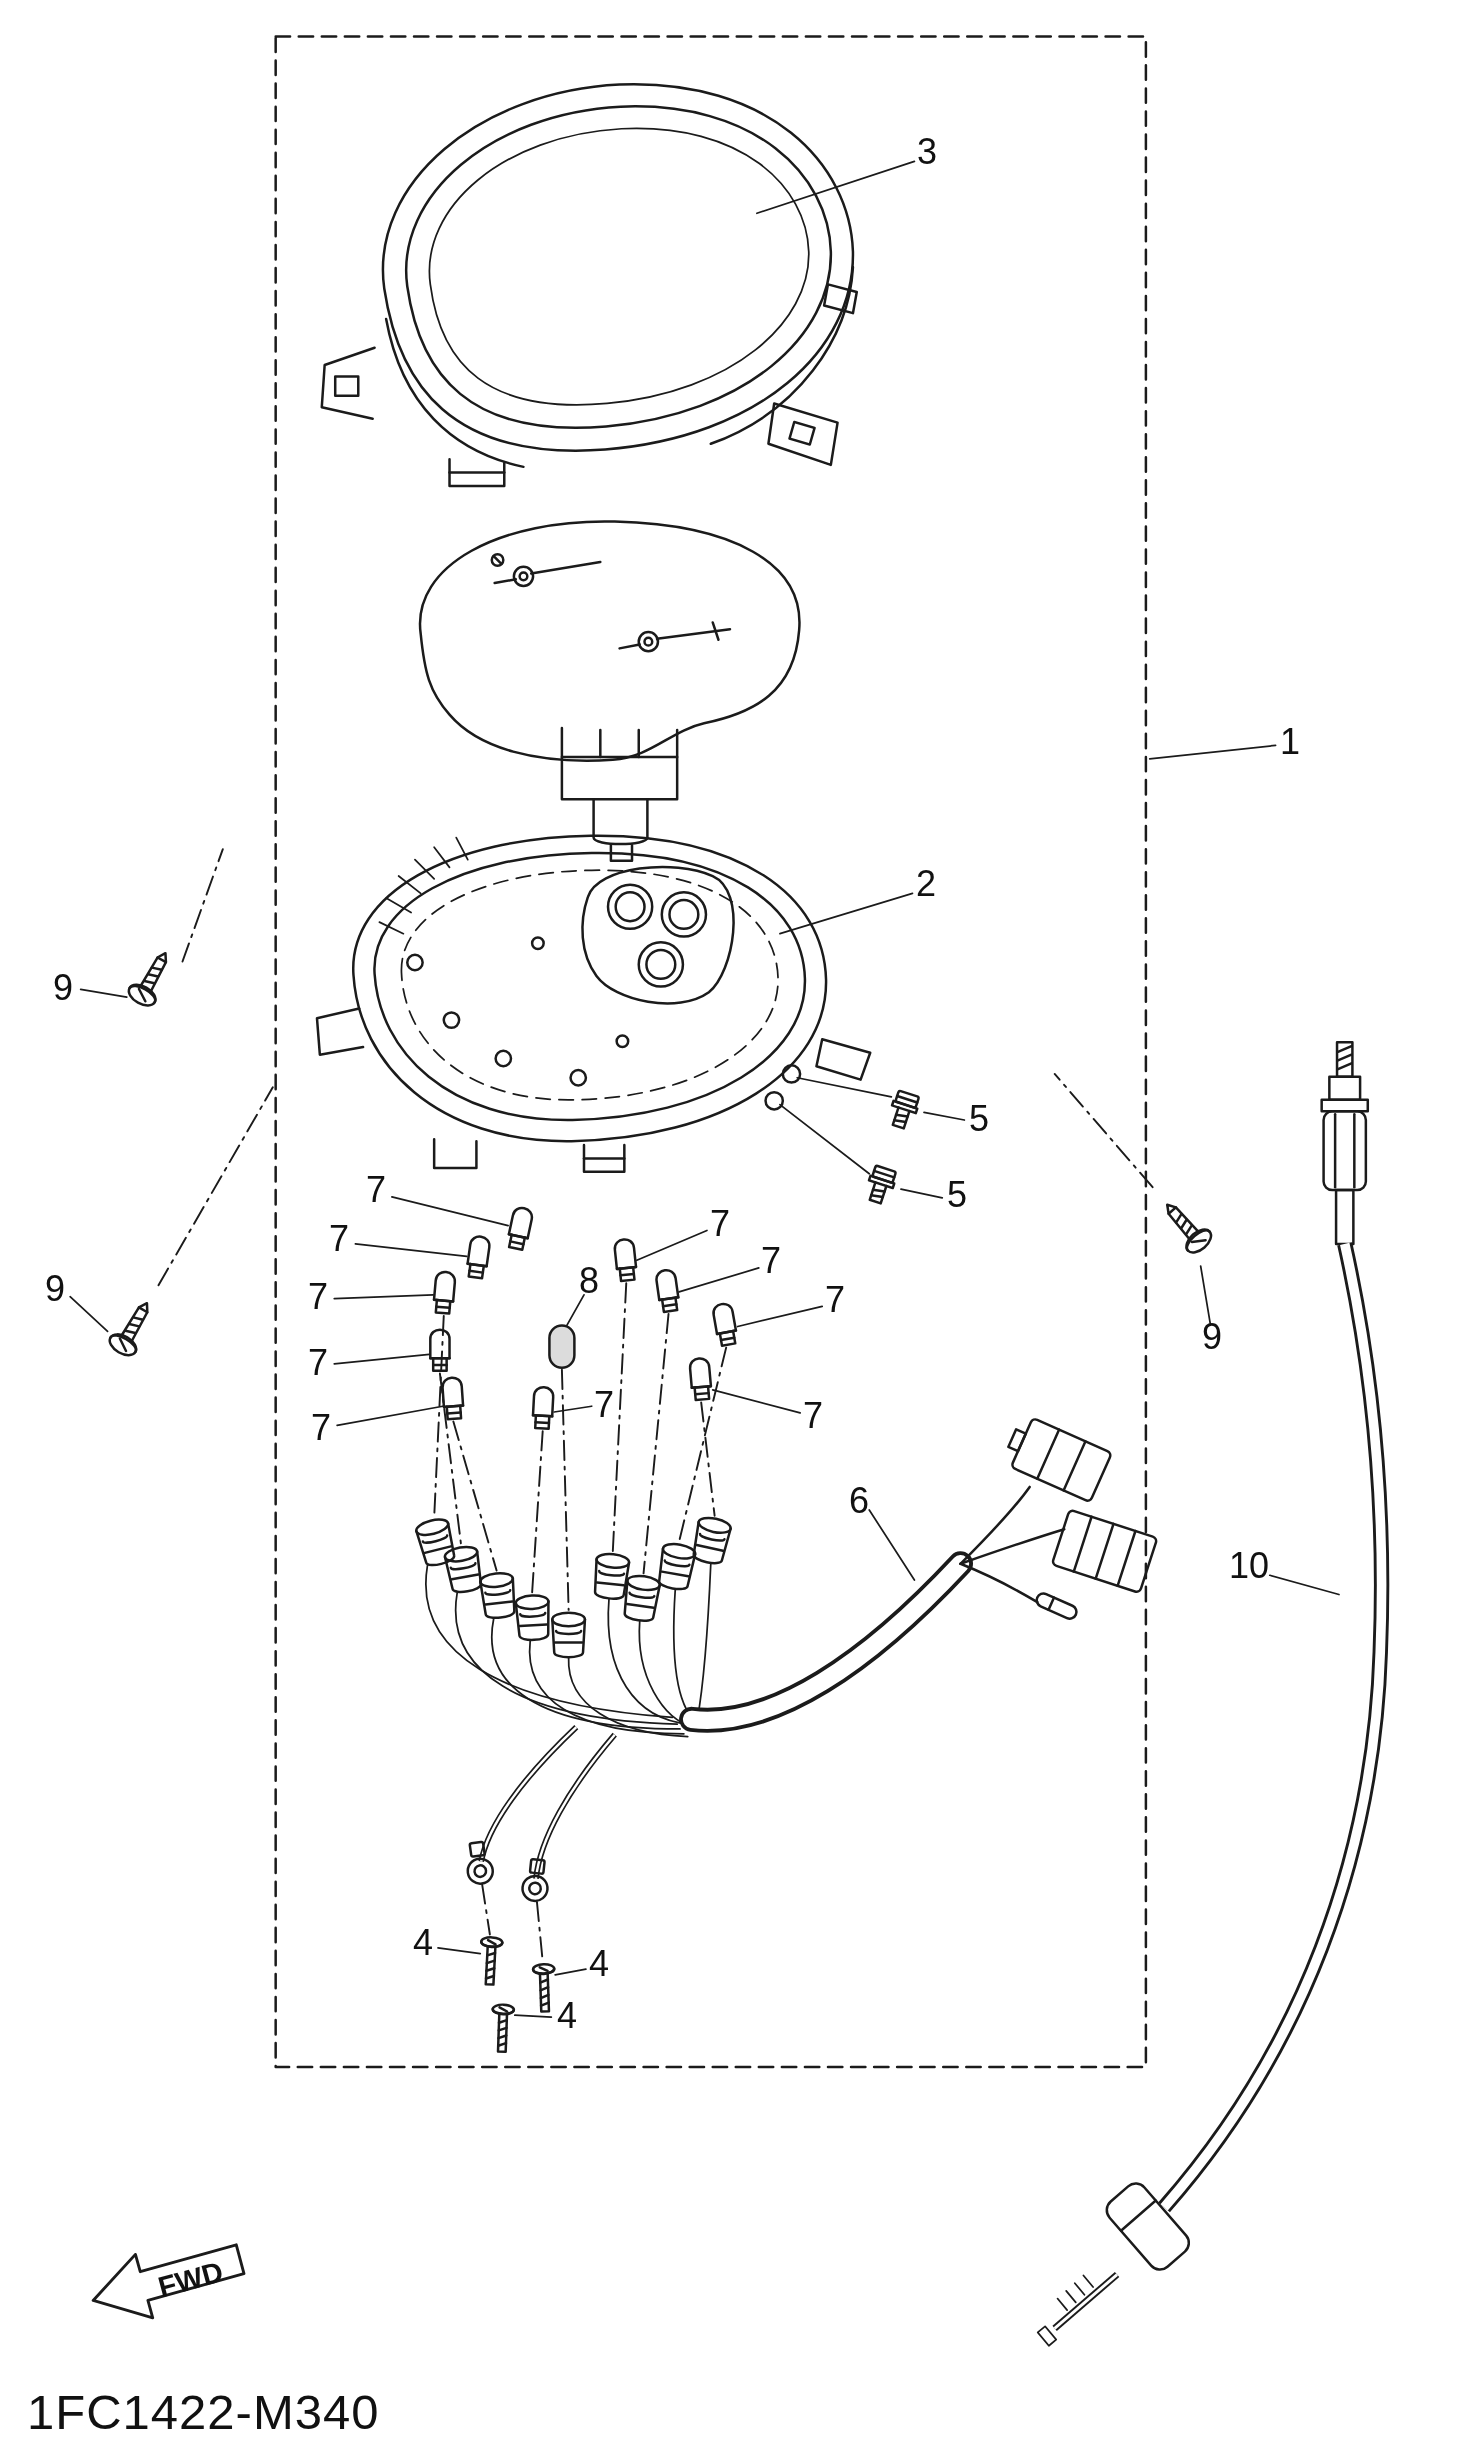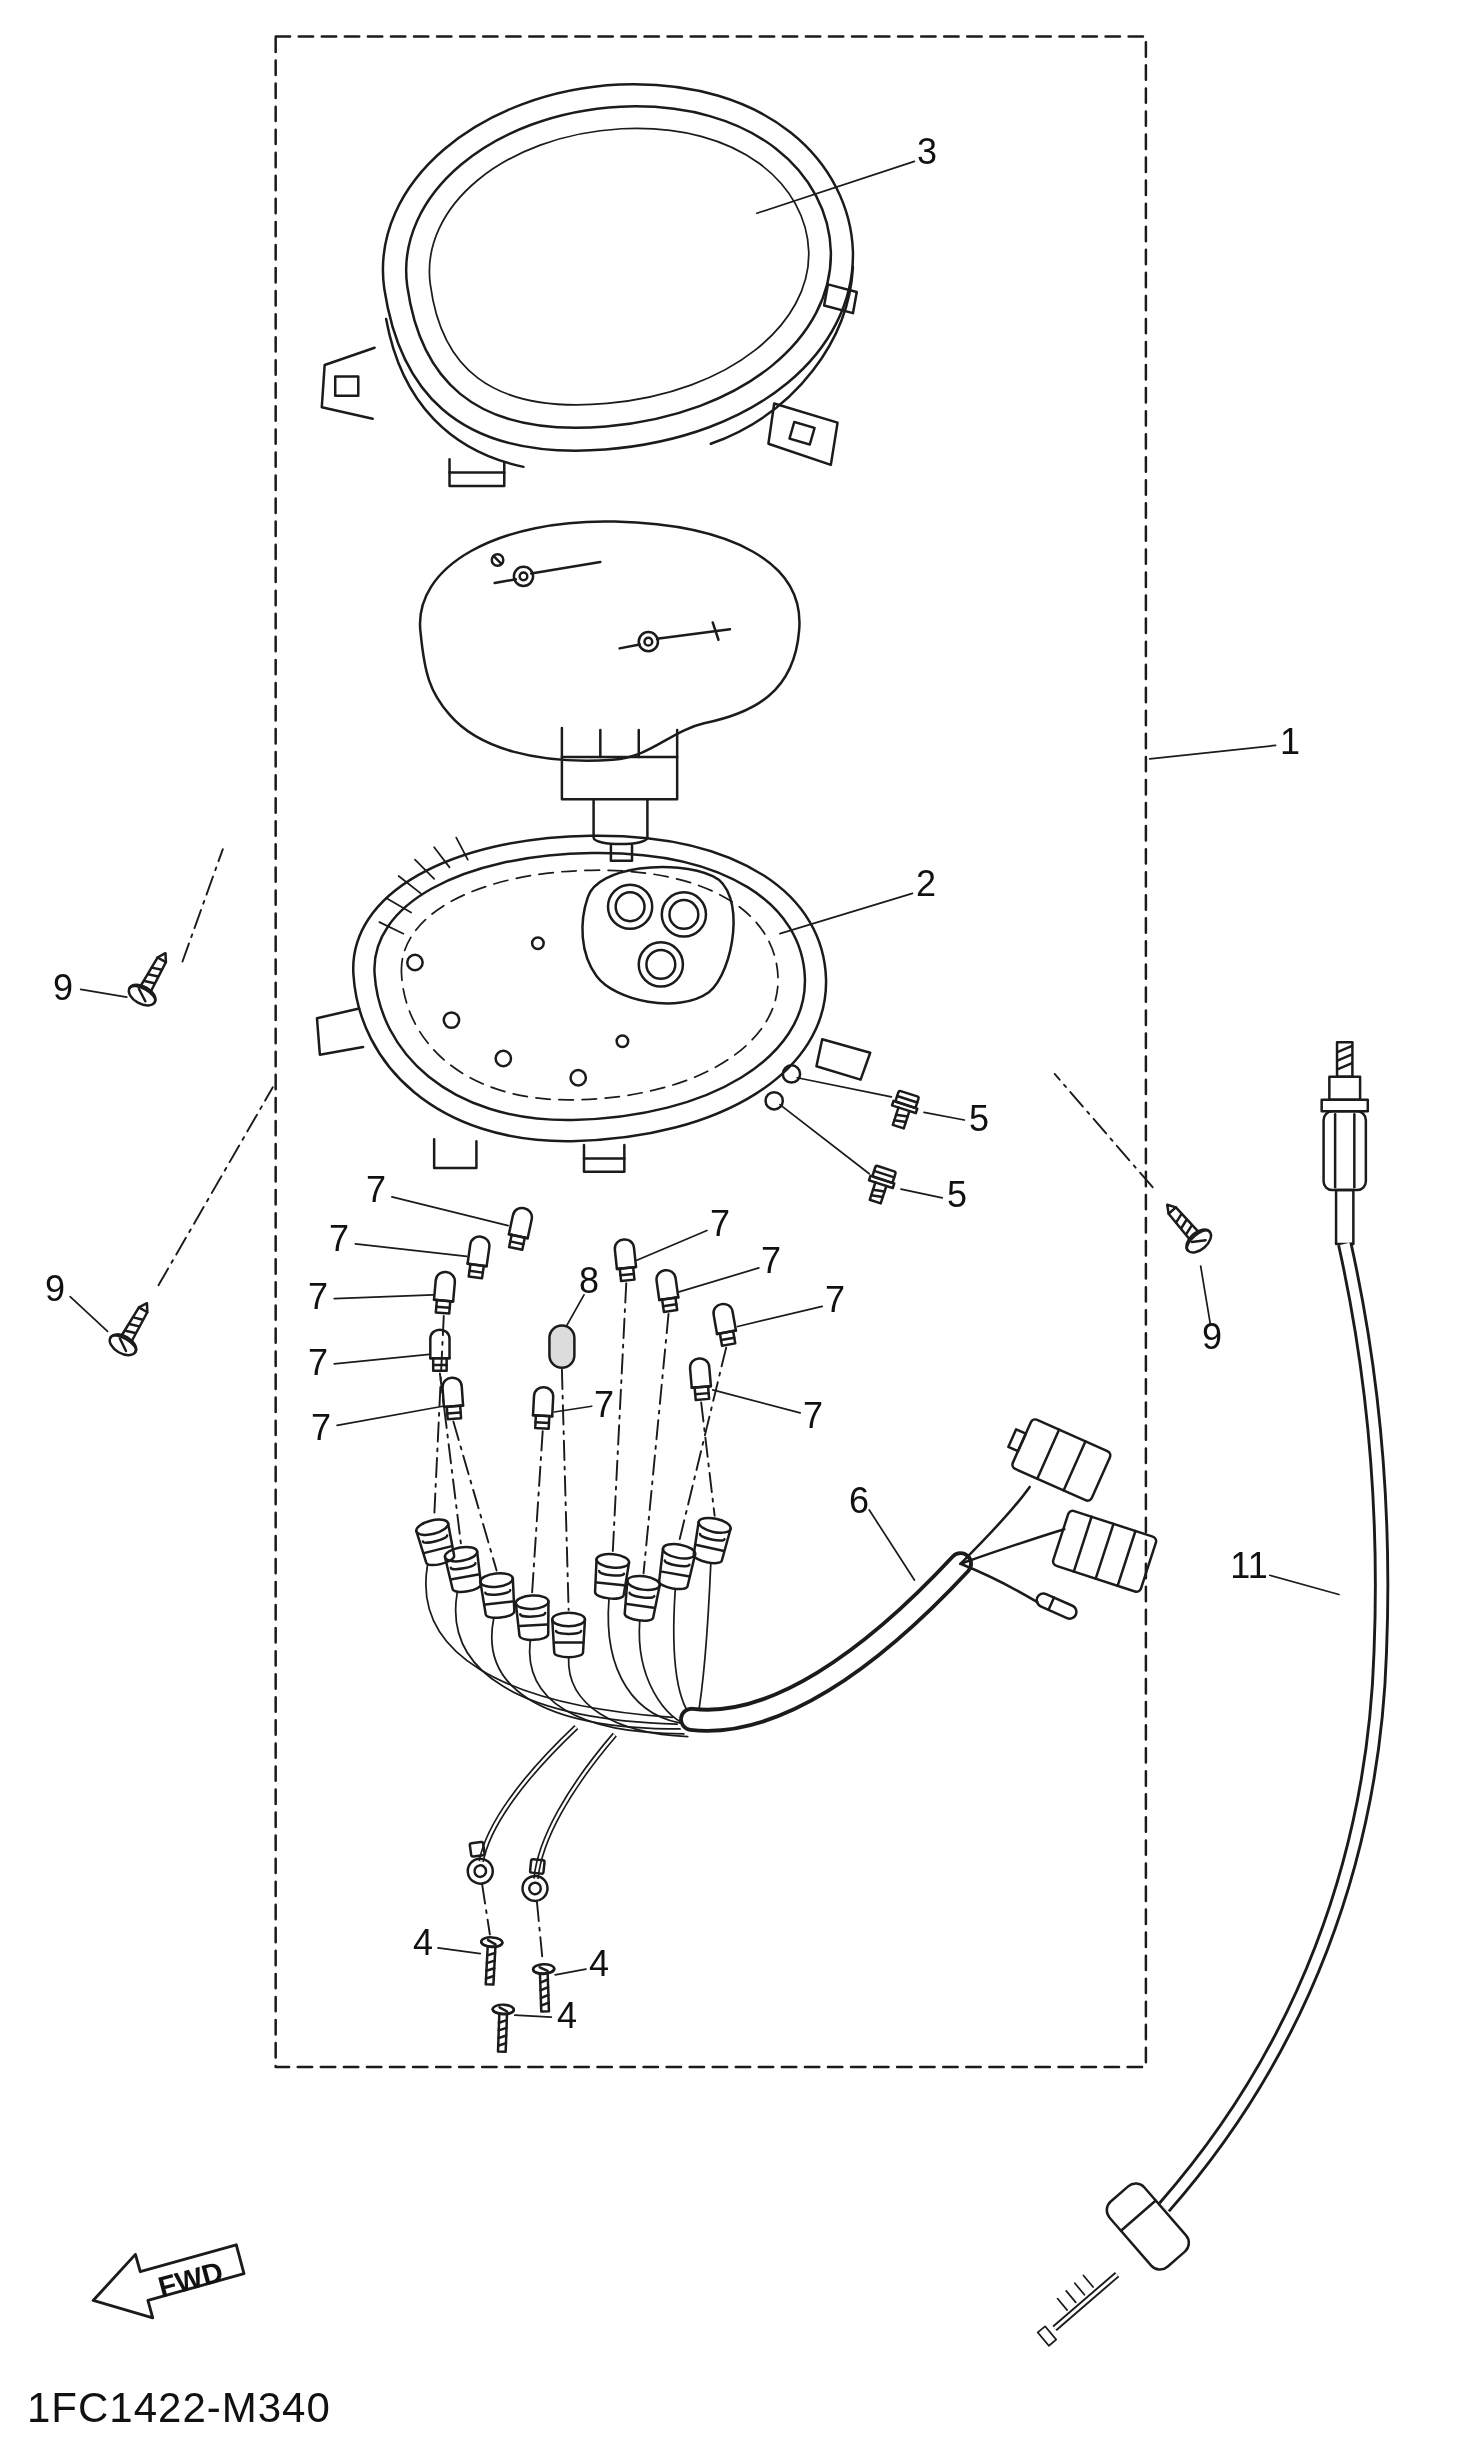--- a/index.html
+++ b/index.html
@@ -10,21 +10,21 @@
   svg{position:absolute;inset:0;}
   .ln{fill:none;stroke:#1b1b1b;stroke-width:2.6;stroke-linecap:round;stroke-linejoin:round;}
   .thin{stroke-width:1.8;}
   .dash{stroke-dasharray:15 9;}
   .dashdot{stroke-dasharray:20 7 3 7;stroke-width:2;}
   .callout{
     position:absolute;transform:translate(-50%,-50%);
     font-size:36px;color:#111;line-height:1;user-select:none;
   }
   .part-code{
-    position:absolute;left:27px;top:2384px;font-size:42px;color:#111;
+    position:absolute;left:27px;top:2384px;font-size:49px;color:#111;
     letter-spacing:1px;
   }
   .fwd-text{font-family:"Liberation Sans",sans-serif;font-size:30px;font-weight:bold;fill:#111;}
 </style>
 </head>
 <body>
 
 <div class="canvas">
 
   <svg viewBox="0 0 1545 2560" width="1484" height="2459">
@@ -335,21 +335,21 @@
     <span class="callout" style="left:318px;top:1297px">7</span>
     <span class="callout" style="left:318px;top:1363px">7</span>
     <span class="callout" style="left:321px;top:1428px">7</span>
     <span class="callout" style="left:720px;top:1224px">7</span>
     <span class="callout" style="left:771px;top:1261px">7</span>
     <span class="callout" style="left:835px;top:1300px">7</span>
     <span class="callout" style="left:813px;top:1416px">7</span>
     <span class="callout" style="left:604px;top:1405px">7</span>
     <span class="callout" style="left:589px;top:1281px">8</span>
     <span class="callout" style="left:859px;top:1501px">6</span>
-    <span class="callout" style="left:1249px;top:1566px">11</span>
+    <span class="callout" style="left:1249px;top:1566px">10</span>
     <span class="callout" style="left:423px;top:1943px">4</span>
     <span class="callout" style="left:599px;top:1964px">4</span>
     <span class="callout" style="left:567px;top:2016px">4</span>
   </div>
 
   <div class="part-code">1FC1422-M340</div>
 </div>
 
 
 </body></html>

